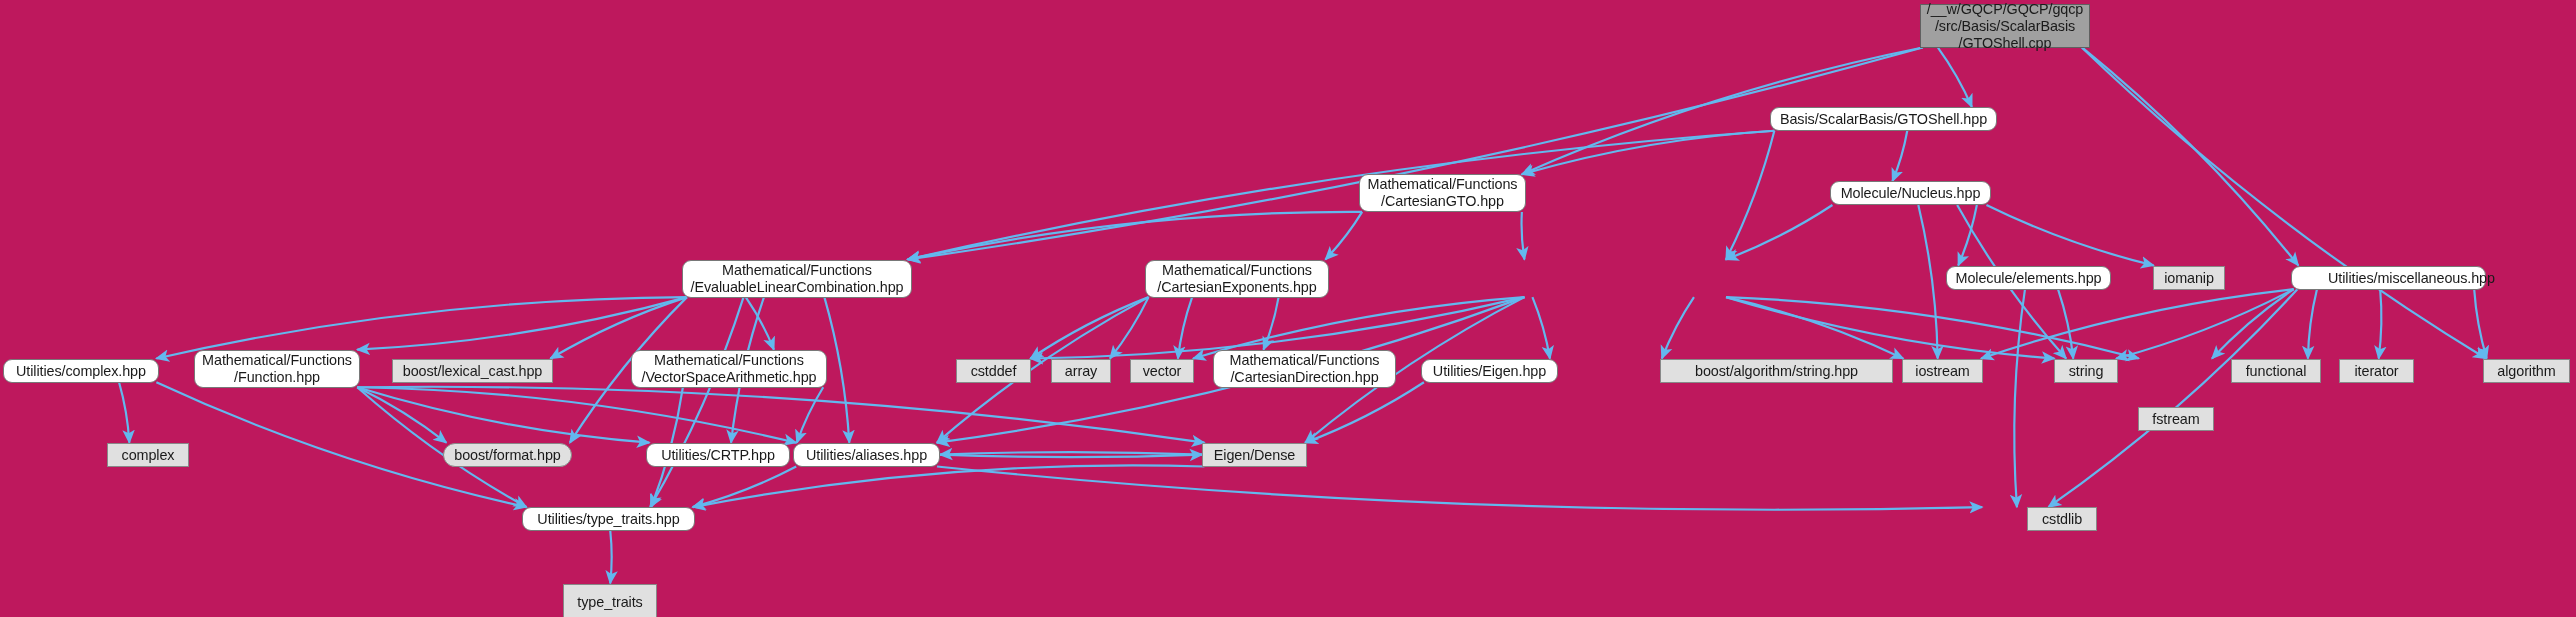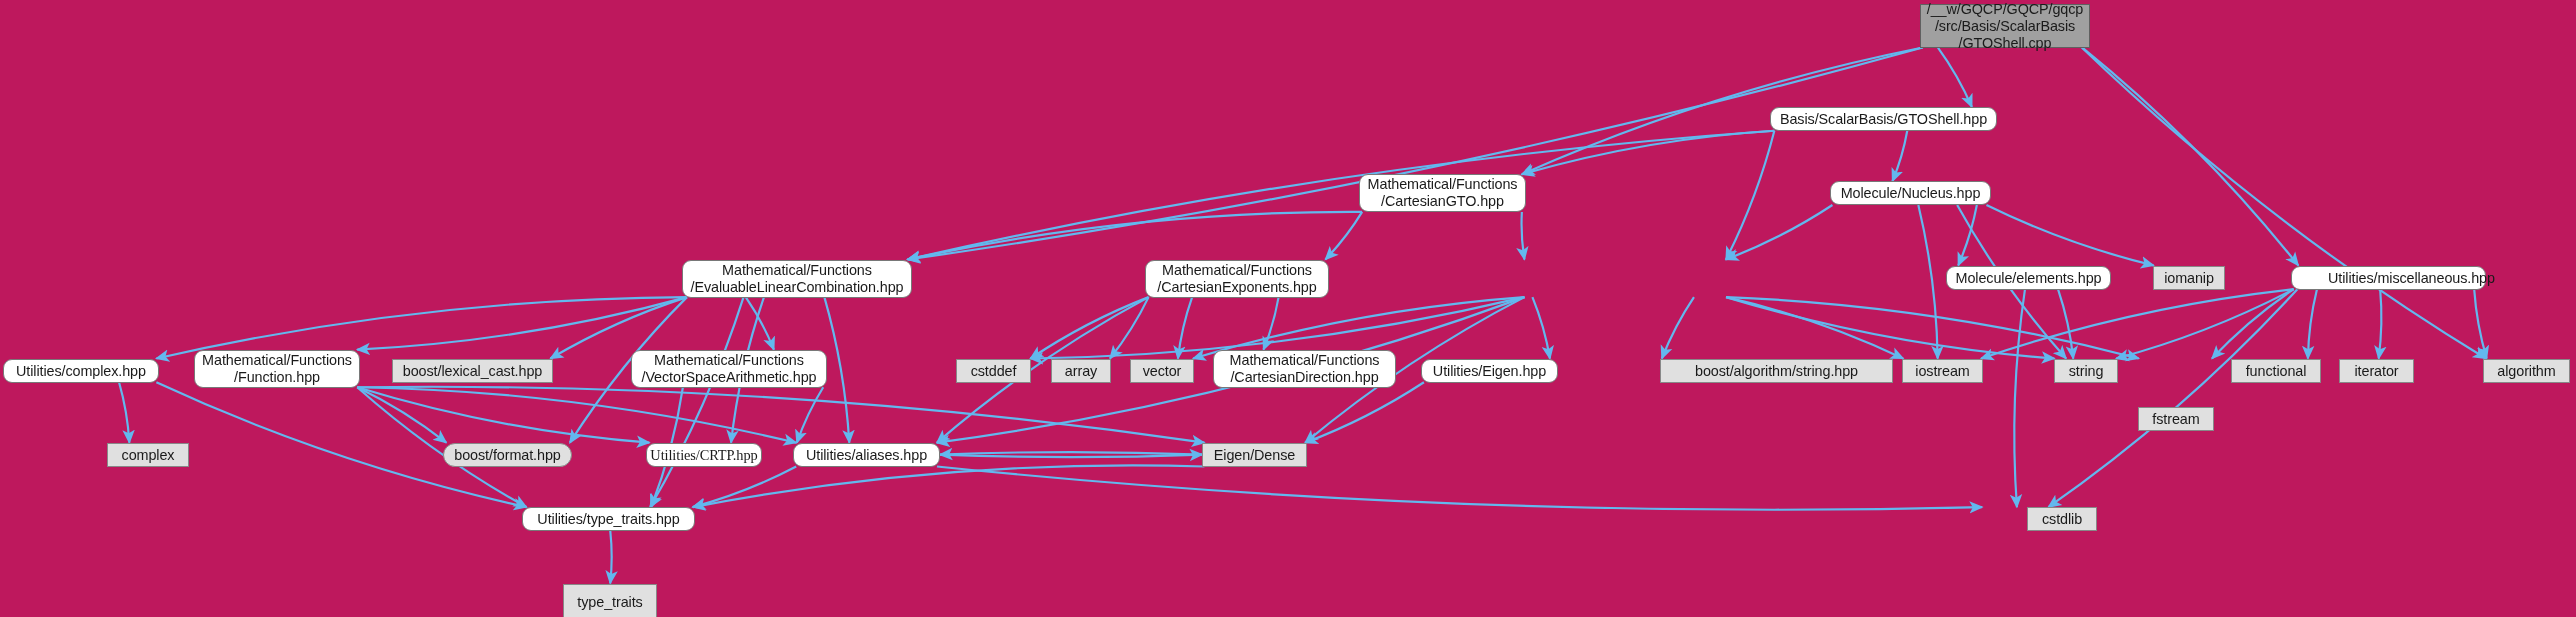--- a/index.html
+++ b/index.html
@@ -159,20 +159,20 @@
     <div class="node hdr" style="left: 1421px; top: 359px; width: 137px; height: 24px;"><span class="nlabel">Utilities/Eigen.hpp</span></div>
     <div class="node sys" style="left: 1628px; top: 359px; width: 233px; height: 24px; margin-left: 32px;"><span class="nlabel">boost/algorithm/string.hpp</span></div>
     <div class="node sys" style="left: 1902px; top: 359px; width: 81px; height: 24px;"><span class="nlabel">iostream</span></div>
     <div class="node sys" style="left: 2054px; top: 359px; width: 64px; height: 24px;"><span class="nlabel">string</span></div>
     <div class="node sys" style="left: 2138px; top: 359px; width: 76px; height: 24px; margin-top: 48px;"><span class="nlabel">fstream</span></div>
     <div class="node sys" style="left: 2231px; top: 359px; width: 90px; height: 24px;"><span class="nlabel">functional</span></div>
     <div class="node sys" style="left: 2339px; top: 359px; width: 75px; height: 24px;"><span class="nlabel">iterator</span></div>
     <div class="node sys" style="left: 2483px; top: 359px; width: 87px; height: 24px;"><span class="nlabel">algorithm</span></div>
     <div class="node sys" style="left: 107px; top: 443px; width: 82px; height: 24px;"><span class="nlabel">complex</span></div>
     <div class="node sys" style="left: 443px; top: 443px; width: 129px; height: 24px; border-radius: 12px;"><span class="nlabel">boost/format.hpp</span></div>
-    <div class="node hdr" style="left: 646px; top: 443px; width: 116px; height: 24px; font-family: Liberation Serif, serif;"><span class="nlabel">Utilities/CRTP.hpp</span></div>
+    <div class="node hdr" style="left: 646px; top: 443px; width: 144px; height: 24px;"><span class="nlabel">Utilities/CRTP.hpp</span></div>
     <div class="node hdr" style="left: 793px; top: 443px; width: 147px; height: 24px;"><span class="nlabel">Utilities/aliases.hpp</span></div>
     <div class="node sys" style="left: 1202px; top: 443px; width: 105px; height: 24px;"><span class="nlabel">Eigen/Dense</span></div>
     <div class="node hdr" style="left: 522px; top: 507px; width: 173px; height: 24px;"><span class="nlabel">Utilities/type_traits.hpp</span></div>
     <div class="node sys" style="left: 1981px; top: 507px; width: 70px; height: 24px; margin-left: 46px;"><span class="nlabel">cstdlib</span></div>
     <div class="node sys" style="left: 563px; top: 584px; width: 94px; height: 36px;"><span class="nlabel">type_traits</span></div>
   </div>
 
 
 </body></html>

